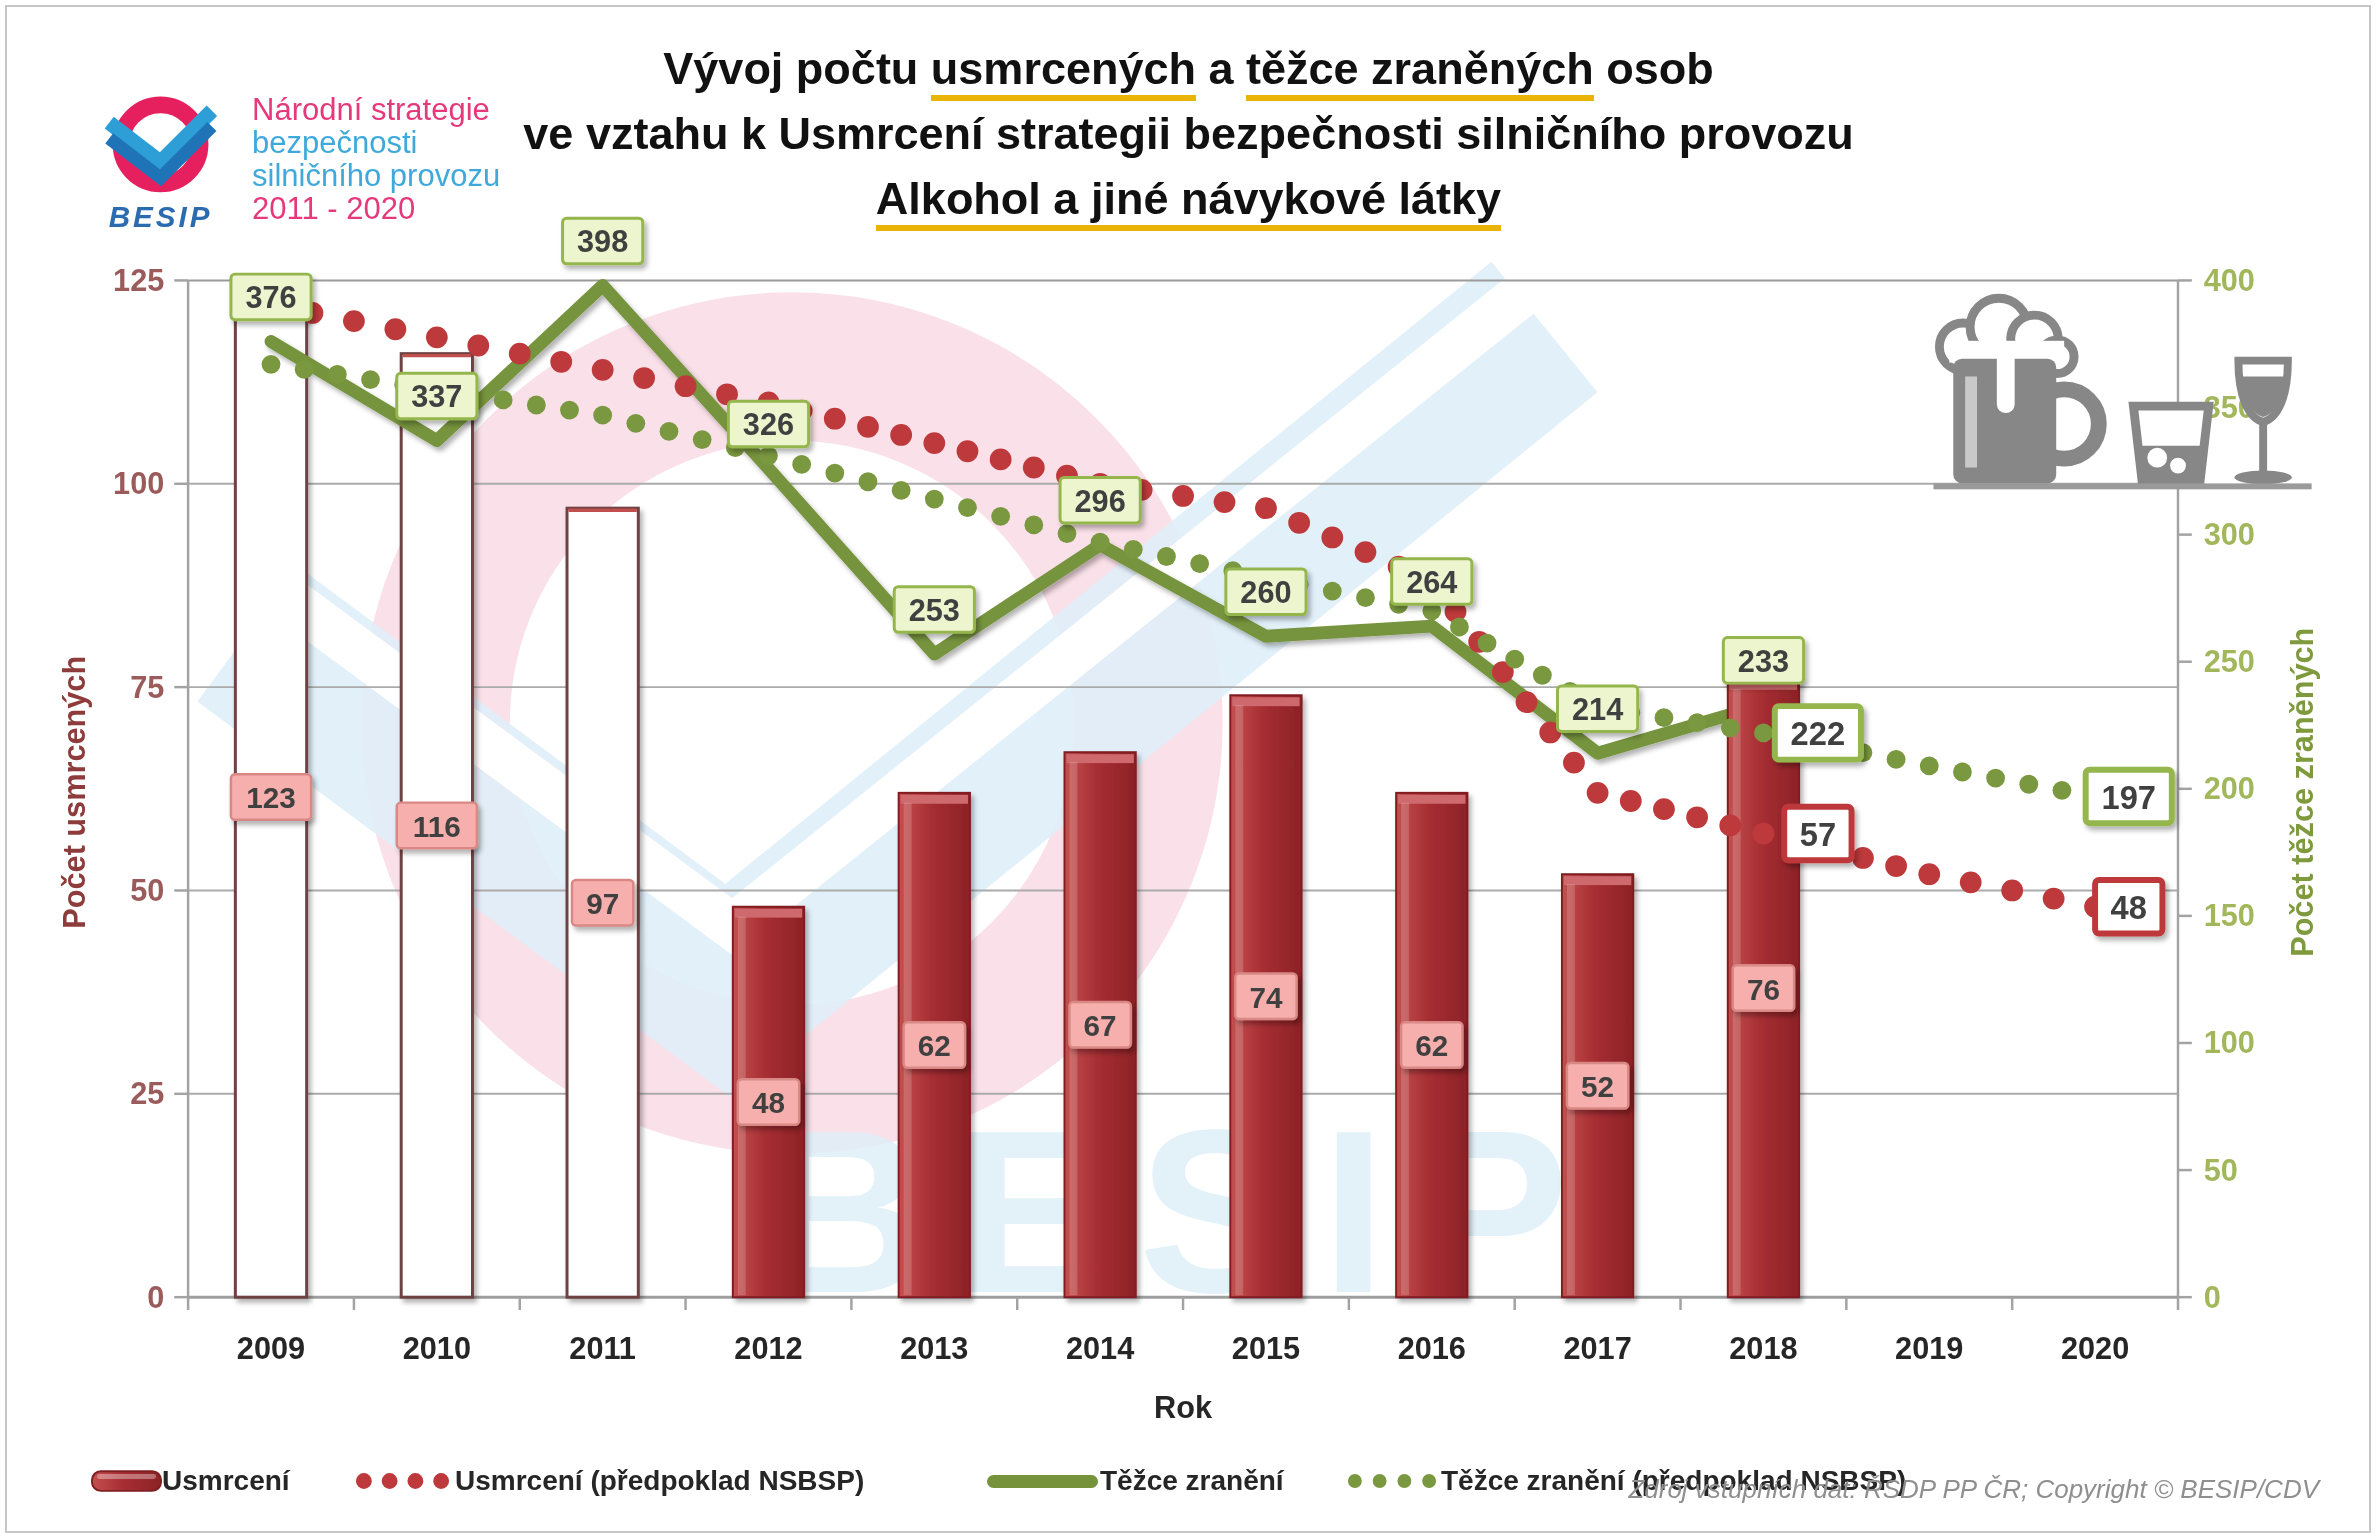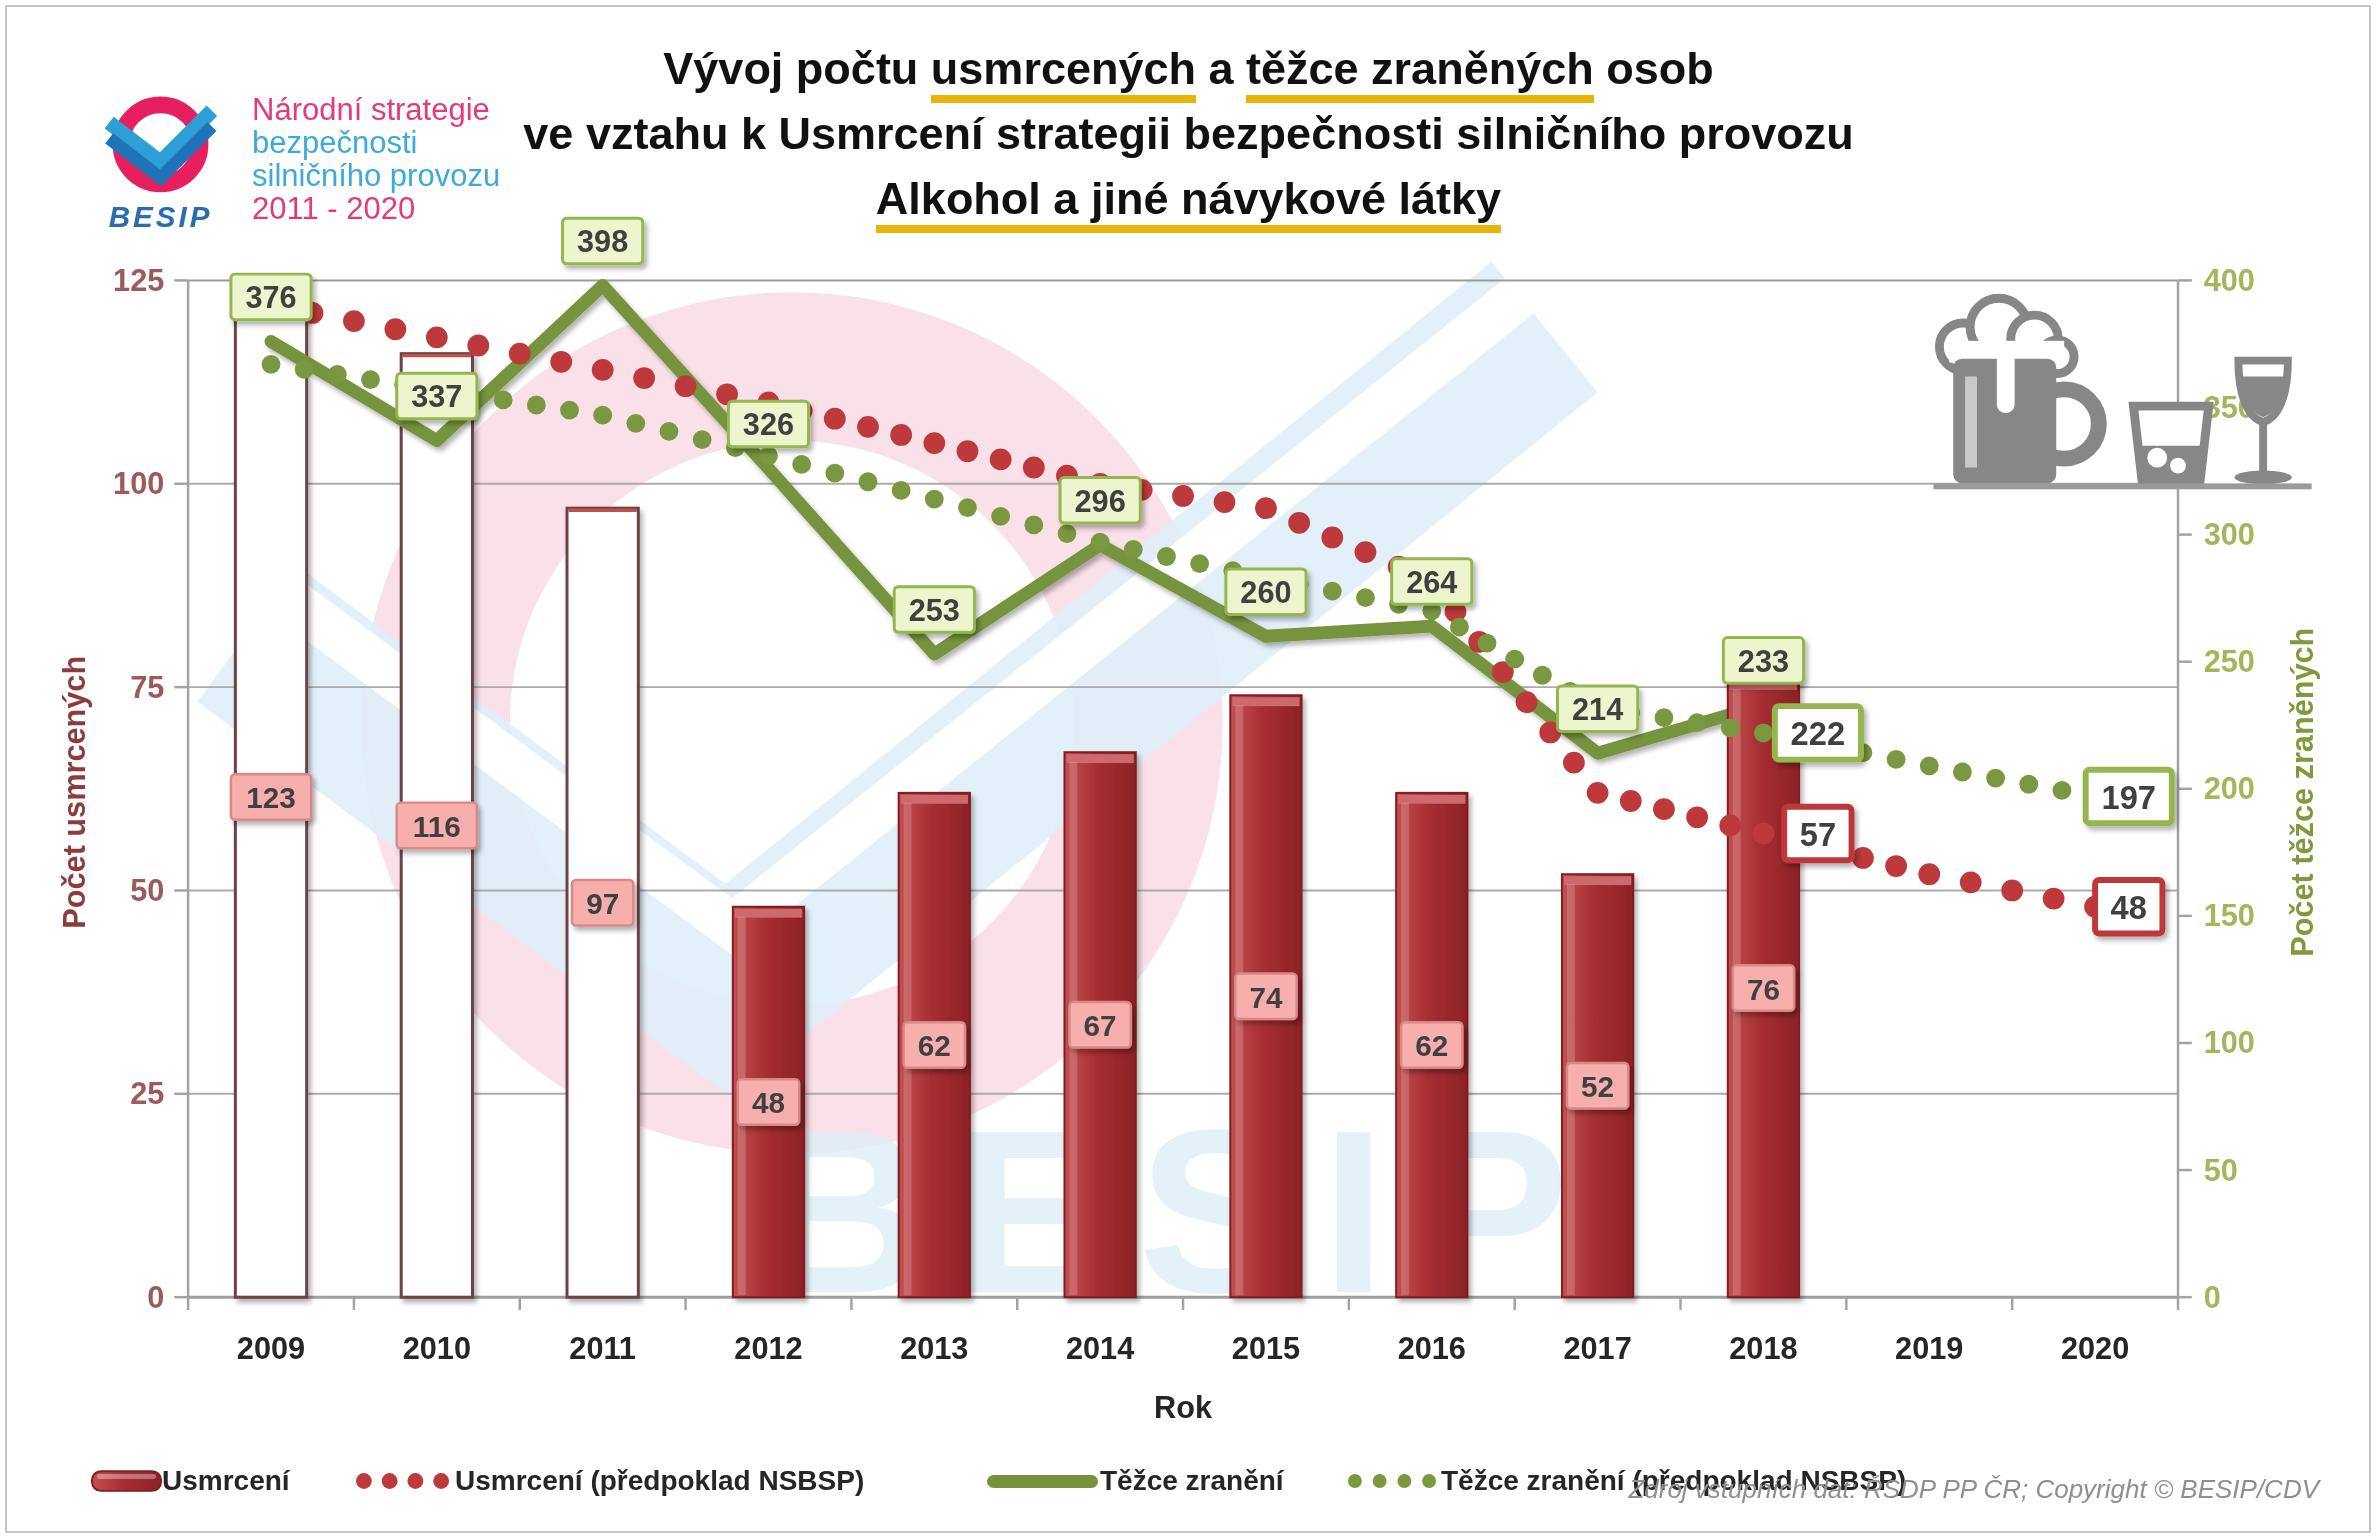--- a/index.html
+++ b/index.html
@@ -2,21 +2,21 @@
 <html><head>
 <meta charset="utf-8">
 <style>
   html,body{margin:0;padding:0;background:#ffffff;}
   .page{position:relative;width:2376px;height:1538px;background:#ffffff;overflow:hidden;
         font-family:"Liberation Sans",sans-serif;}
   .frame{position:absolute;left:5px;top:5px;right:5px;bottom:5px;border:2px solid #c6c6c6;pointer-events:none;}
   
   .title{position:absolute;left:327px;top:36px;width:1723px;text-align:center;color:#111;
          font-weight:bold;font-size:45px;line-height:65px;}
-  .title .u{border-bottom:8px solid #eab308;padding-bottom:1px;}
+  .title .u{border-bottom:6px solid #eab308;padding-bottom:1px;}
   
   .logo{position:absolute;left:95px;top:87px;width:455px;height:158px;display:flex;}
   .logo-text{margin-left:18px;padding-top:6px;font-weight:normal;font-size:31px;line-height:33px;}
   
   .legend-item{position:absolute;top:1459px;height:44px;display:flex;align-items:center;gap:0;
                font-size:28px;font-weight:bold;color:#262626;}
   .source{position:absolute;right:57px;top:1474px;font-size:26px;font-style:italic;color:#8f8f8f;text-align:right;}
   svg{display:block;}
   #chart-svg{position:absolute;left:0;top:0;}
   #chart-svg text{font-family:"Liberation Sans",sans-serif;}

